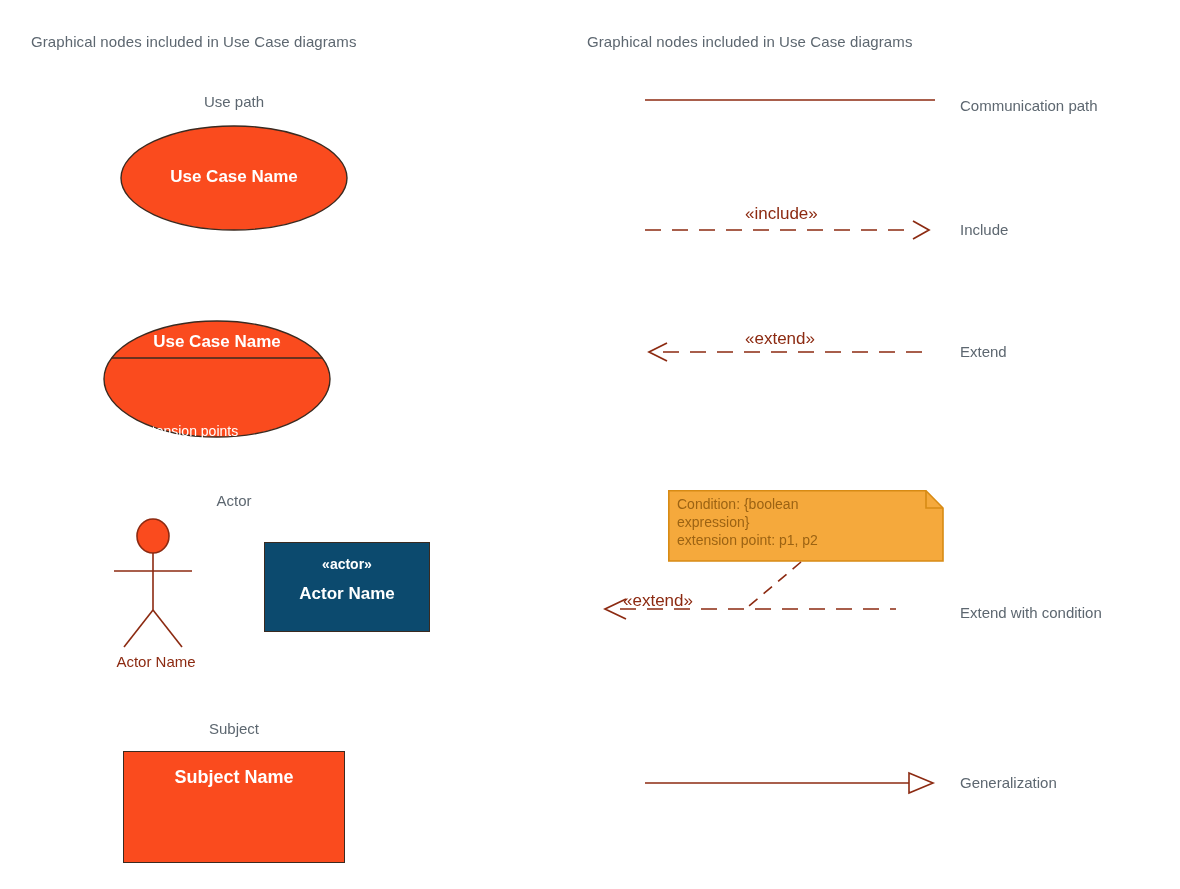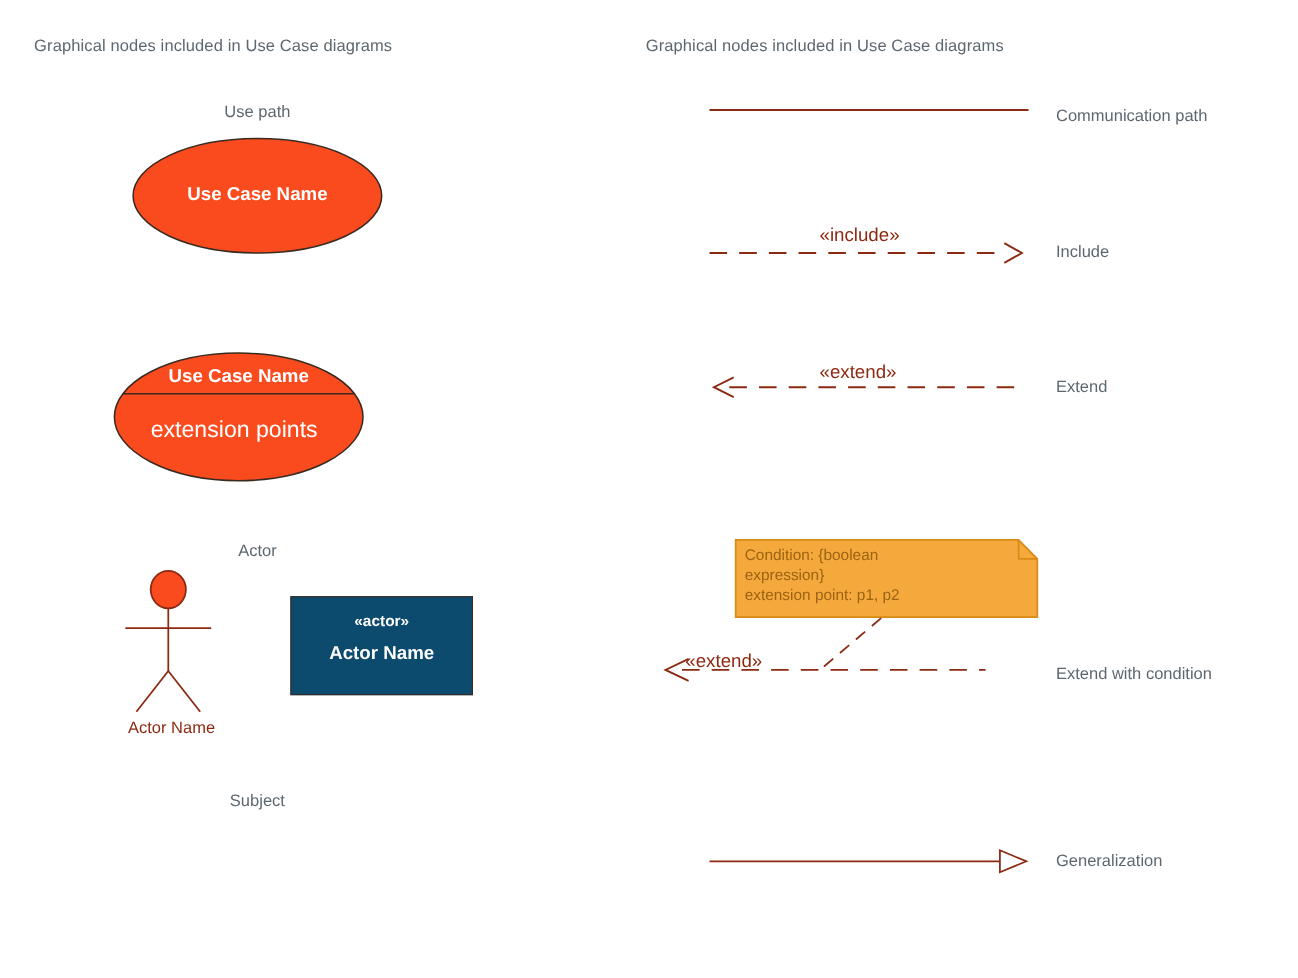--- a/index.html
+++ b/index.html
@@ -60,21 +60,22 @@
   }
   .uc-name {
     font-size: 17px;
     font-weight: bold;
   }
   .ext-head {
     font-size: 17px;
     font-weight: bold;
   }
   .ext-points-title {
-    font-size: 21px;
+    font-size: 14px;
+    margin-top: 44px;
   }
   .ext-points-list {
     font-size: 15px;
     font-weight: bold;
     margin-top: 36px;
   }
   .actor-box-stereotype {
     font-size: 14px;
     font-weight: bold;
   }
@@ -141,20 +142,24 @@
   <div class="abs actor-caption" style="left:98px; top:653px; width:116px;">Actor Name</div>
 
   <div class="abs" style="left:264px; top:542px; width:166px; height:90px;
               background:#0c4a6e; border:1.4px solid #3a2a20; box-sizing:border-box;">
     <div class="shape-text actor-box-stereotype" style="text-align:center; margin-top:13px;">«actor»</div>
     <div class="shape-text actor-box-name" style="text-align:center; margin-top:12px;">Actor Name</div>
   </div>
 
   <div class="abs node-caption" style="left:186px; top:720px; width:96px;">Subject</div>
 
+  <div class="abs" style="left:123px; top:751px; width:222px; height:112px;
+              background:#fa4b1e; border:1.4px solid #3a2a20; box-sizing:border-box;">
+    <div class="shape-text subject-name" style="text-align:center; margin-top:15px;">Subject Name</div>
+  </div>
 
   <div class="abs section-title" style="left:587px; top:33px;">Graphical nodes included in Use Case diagrams</div>
 
   <div class="abs" style="left:645px; top:92px;">
     <svg width="290" height="16" viewBox="0 0 290 16">
       <line x1="0" y1="8" x2="290" y2="8" stroke="#8c2a11" stroke-width="1.6"></line>
     </svg>
   </div>
   <div class="abs rel-label" style="left:960px; top:97px;">Communication path</div>
 

